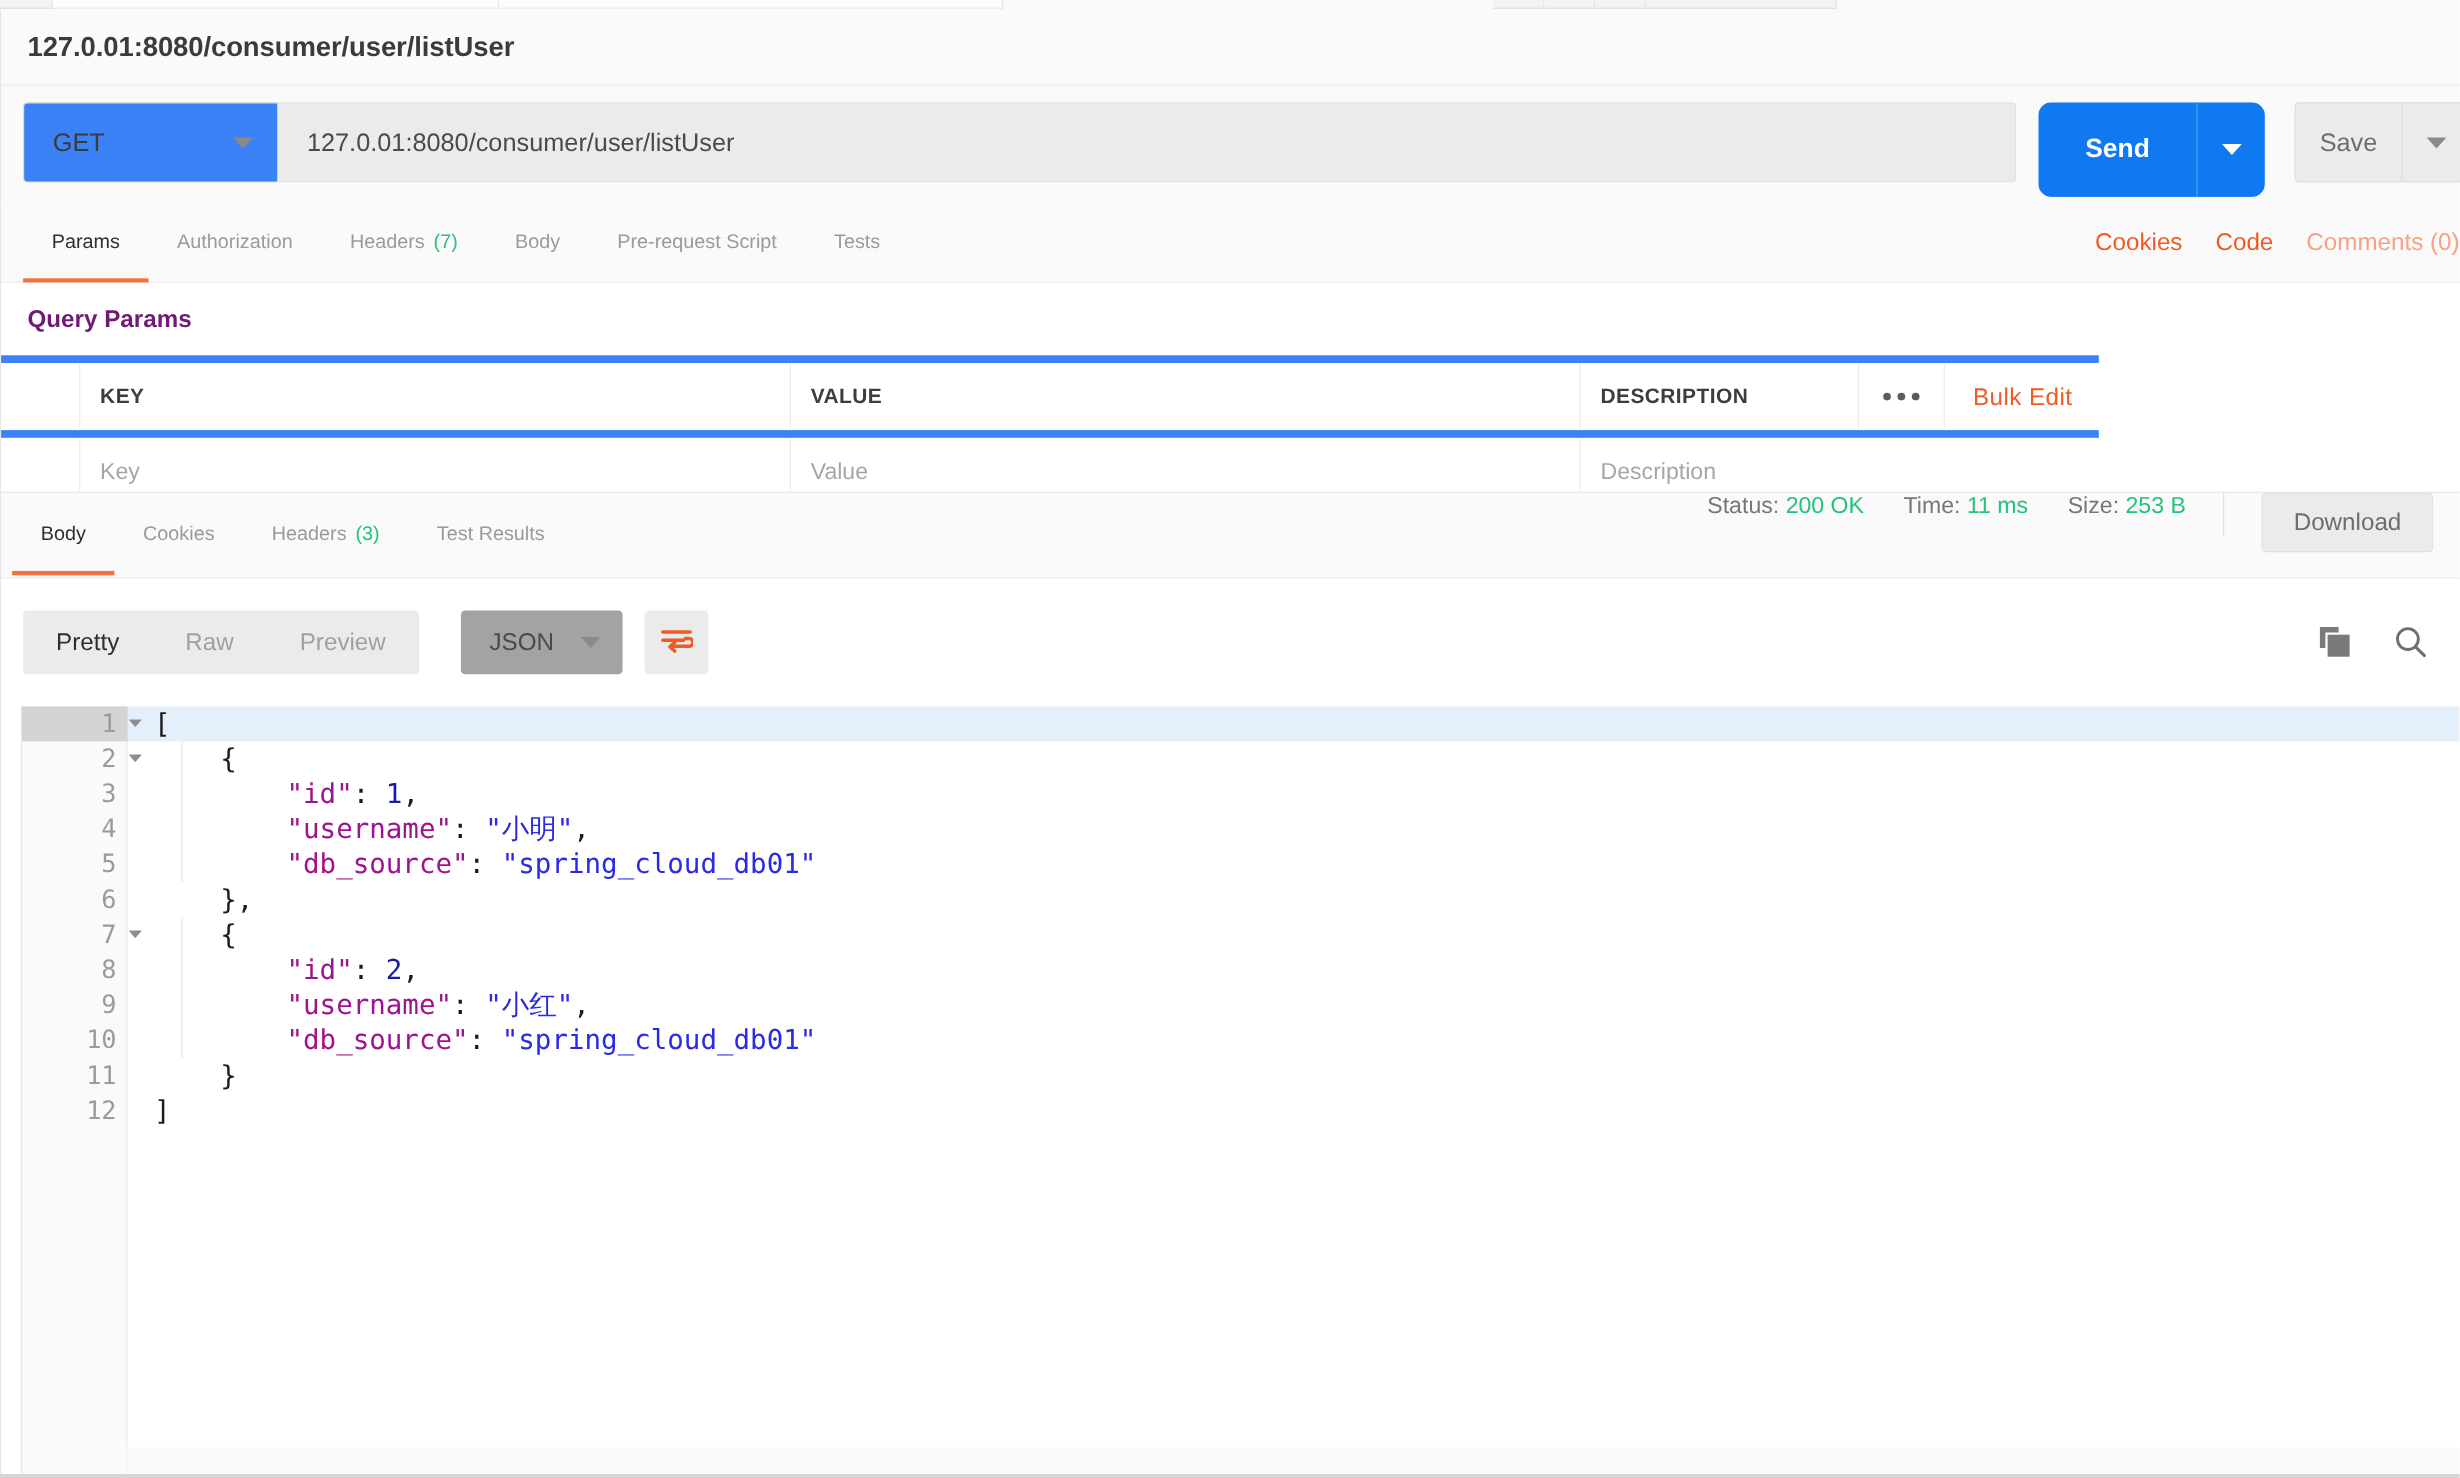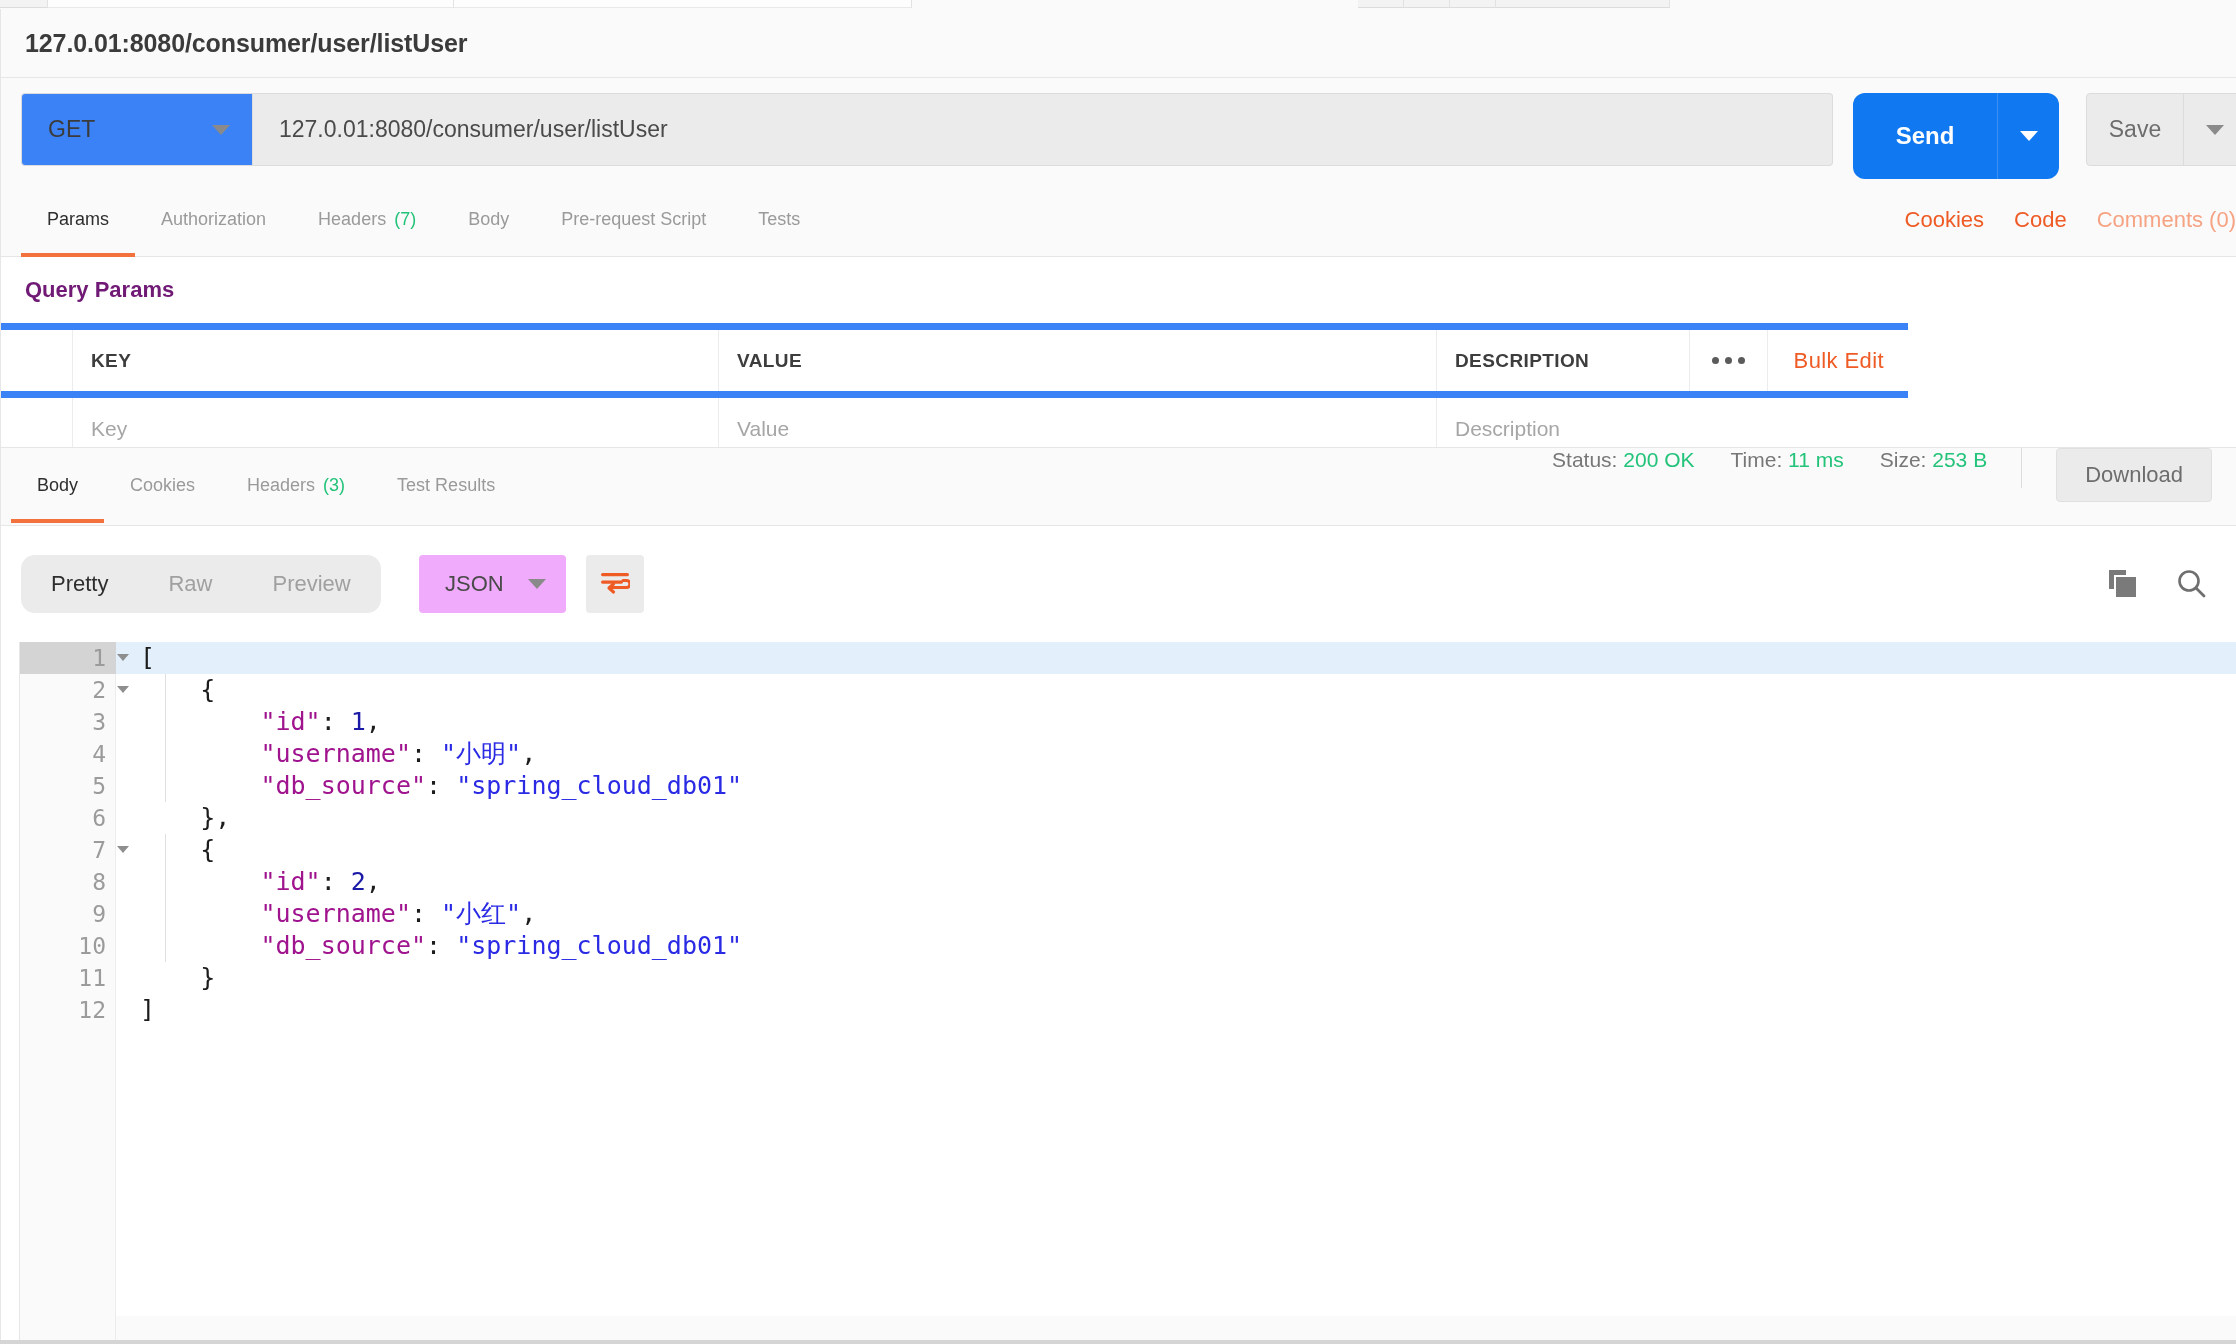--- a/index.html
+++ b/index.html
@@ -212,34 +212,34 @@
   }
 
   
   .body-toolbar {
     position: absolute; top: 526px; left: 0; width: 2236px; height: 116px;
     background: #ffffff;
     border-left: 1px solid #e6e6e6;
   }
   .seg-group {
     position: absolute; left: 20px; top: 29px;
-    height: 58px; background: #ebebeb; border-radius: 14px;
+    height: 58px; background: #ebebeb; border-radius: 4px;
     display: flex; align-items: center;
   }
   .seg-item {
     height: 58px; padding: 0 30px;
     display: flex; align-items: center;
     font-size: 22px; color: #a0a0a0; cursor: pointer;
   }
   .seg-item.active { color: #2e2e2e; }
 
   .format-select {
     position: absolute; left: 418px; top: 29px;
     height: 58px; padding: 0 20px 0 26px;
-    background: #f0abfc; border-radius: 4px;
+    background: #a3a3a3; border-radius: 4px;
     display: flex; align-items: center; gap: 24px;
     font-size: 22px; color: #4a4a4a; cursor: pointer;
   }
   .wrap-btn {
     position: absolute; left: 585px; top: 29px;
     width: 58px; height: 58px;
     background: #ebebeb; border-radius: 4px;
     display: flex; align-items: center; justify-content: center; cursor: pointer;
   }
   .right-icons {

